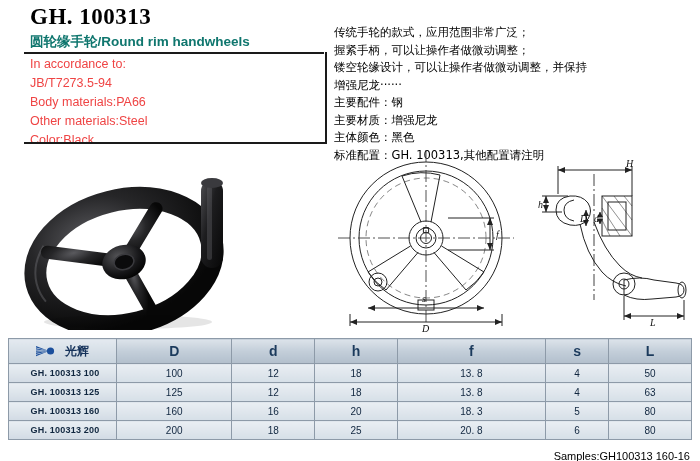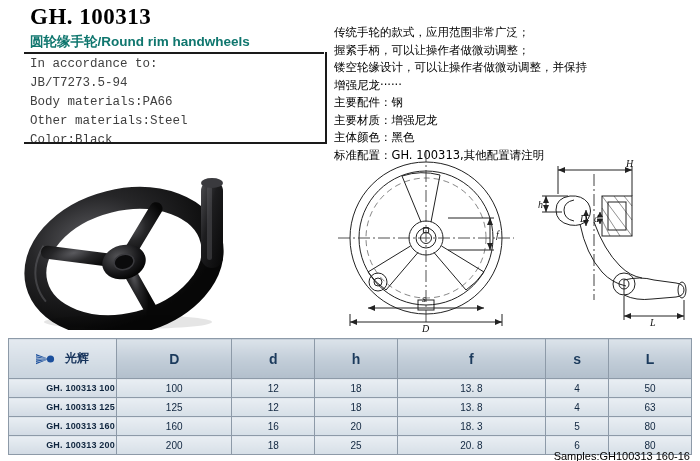--- a/index.html
+++ b/index.html
@@ -23,22 +23,22 @@
     position: absolute; left: 30px; top: 33px;
     font-family: "Liberation Sans", sans-serif;
     font-size: 13.5px; font-weight: bold; color: #0f766e;
   }
   .title-rule {
     position: absolute; left: 24px; top: 52px; width: 300px; height: 2px;
     background: #1a1a1a;
   }
   .spec-left {
     position: absolute; left: 30px; top: 55px; width: 300px;
-    font-family: Liberation Mono, monospace;
-    font-size: 12.5px; color: #404040; line-height: 19px;
+    font-family: Liberation Sans, sans-serif;
+    font-size: 12.5px; color: #ef4444; line-height: 19px;
   }
   .spec-left div { white-space: nowrap; }
 
   
   .mid-rule {
     position: absolute; left: 325px; top: 52px; width: 2px; height: 92px;
     background: #1a1a1a;
   }
   .spec-left-box-bottom {
     position: absolute; left: 24px; top: 142px; width: 302px; height: 2px;
@@ -67,31 +67,31 @@
     position: absolute; left: 8px; top: 338px; width: 684px;
     border-collapse: collapse;
     font-family: "Liberation Sans", sans-serif;
   }
   .table td, .table th {
     border: 1px solid #8d9aa8;
     text-align: center;
     vertical-align: middle;
   }
   .table thead th {
-    height: 40px;
+    height: 25px;
     background: linear-gradient(to bottom, #dce3ea 0%, #c3ced9 50%, #b2bfcc 100%);
     font-size: 14px; font-weight: bold; color: #1b3a5c;
   }
   .table tbody td {
     height: 19px;
     font-size: 10px; color: #10263f;
     background: linear-gradient(to bottom, #e9eef3 0%, #d6dfe7 100%);
   }
   .table tbody td.rowhead {
-    font-size: 9px; font-weight: bold; text-align: right; padding-left: 6px;
+    font-size: 9px; font-weight: bold; text-align: center; padding-left: 6px;
     letter-spacing: 0.2px;
     background: linear-gradient(to bottom, #e9eef3 0%, #d2dbe4 100%);
   }
   .brandcell {
     width: 108px;
     background: linear-gradient(to bottom, #e4eaf0 0%, #c9d4de 100%) !important;
     position: relative;
   }
   .brand-wrap {
     display: flex; align-items: center; justify-content: center; gap: 3px; height: 100%;

